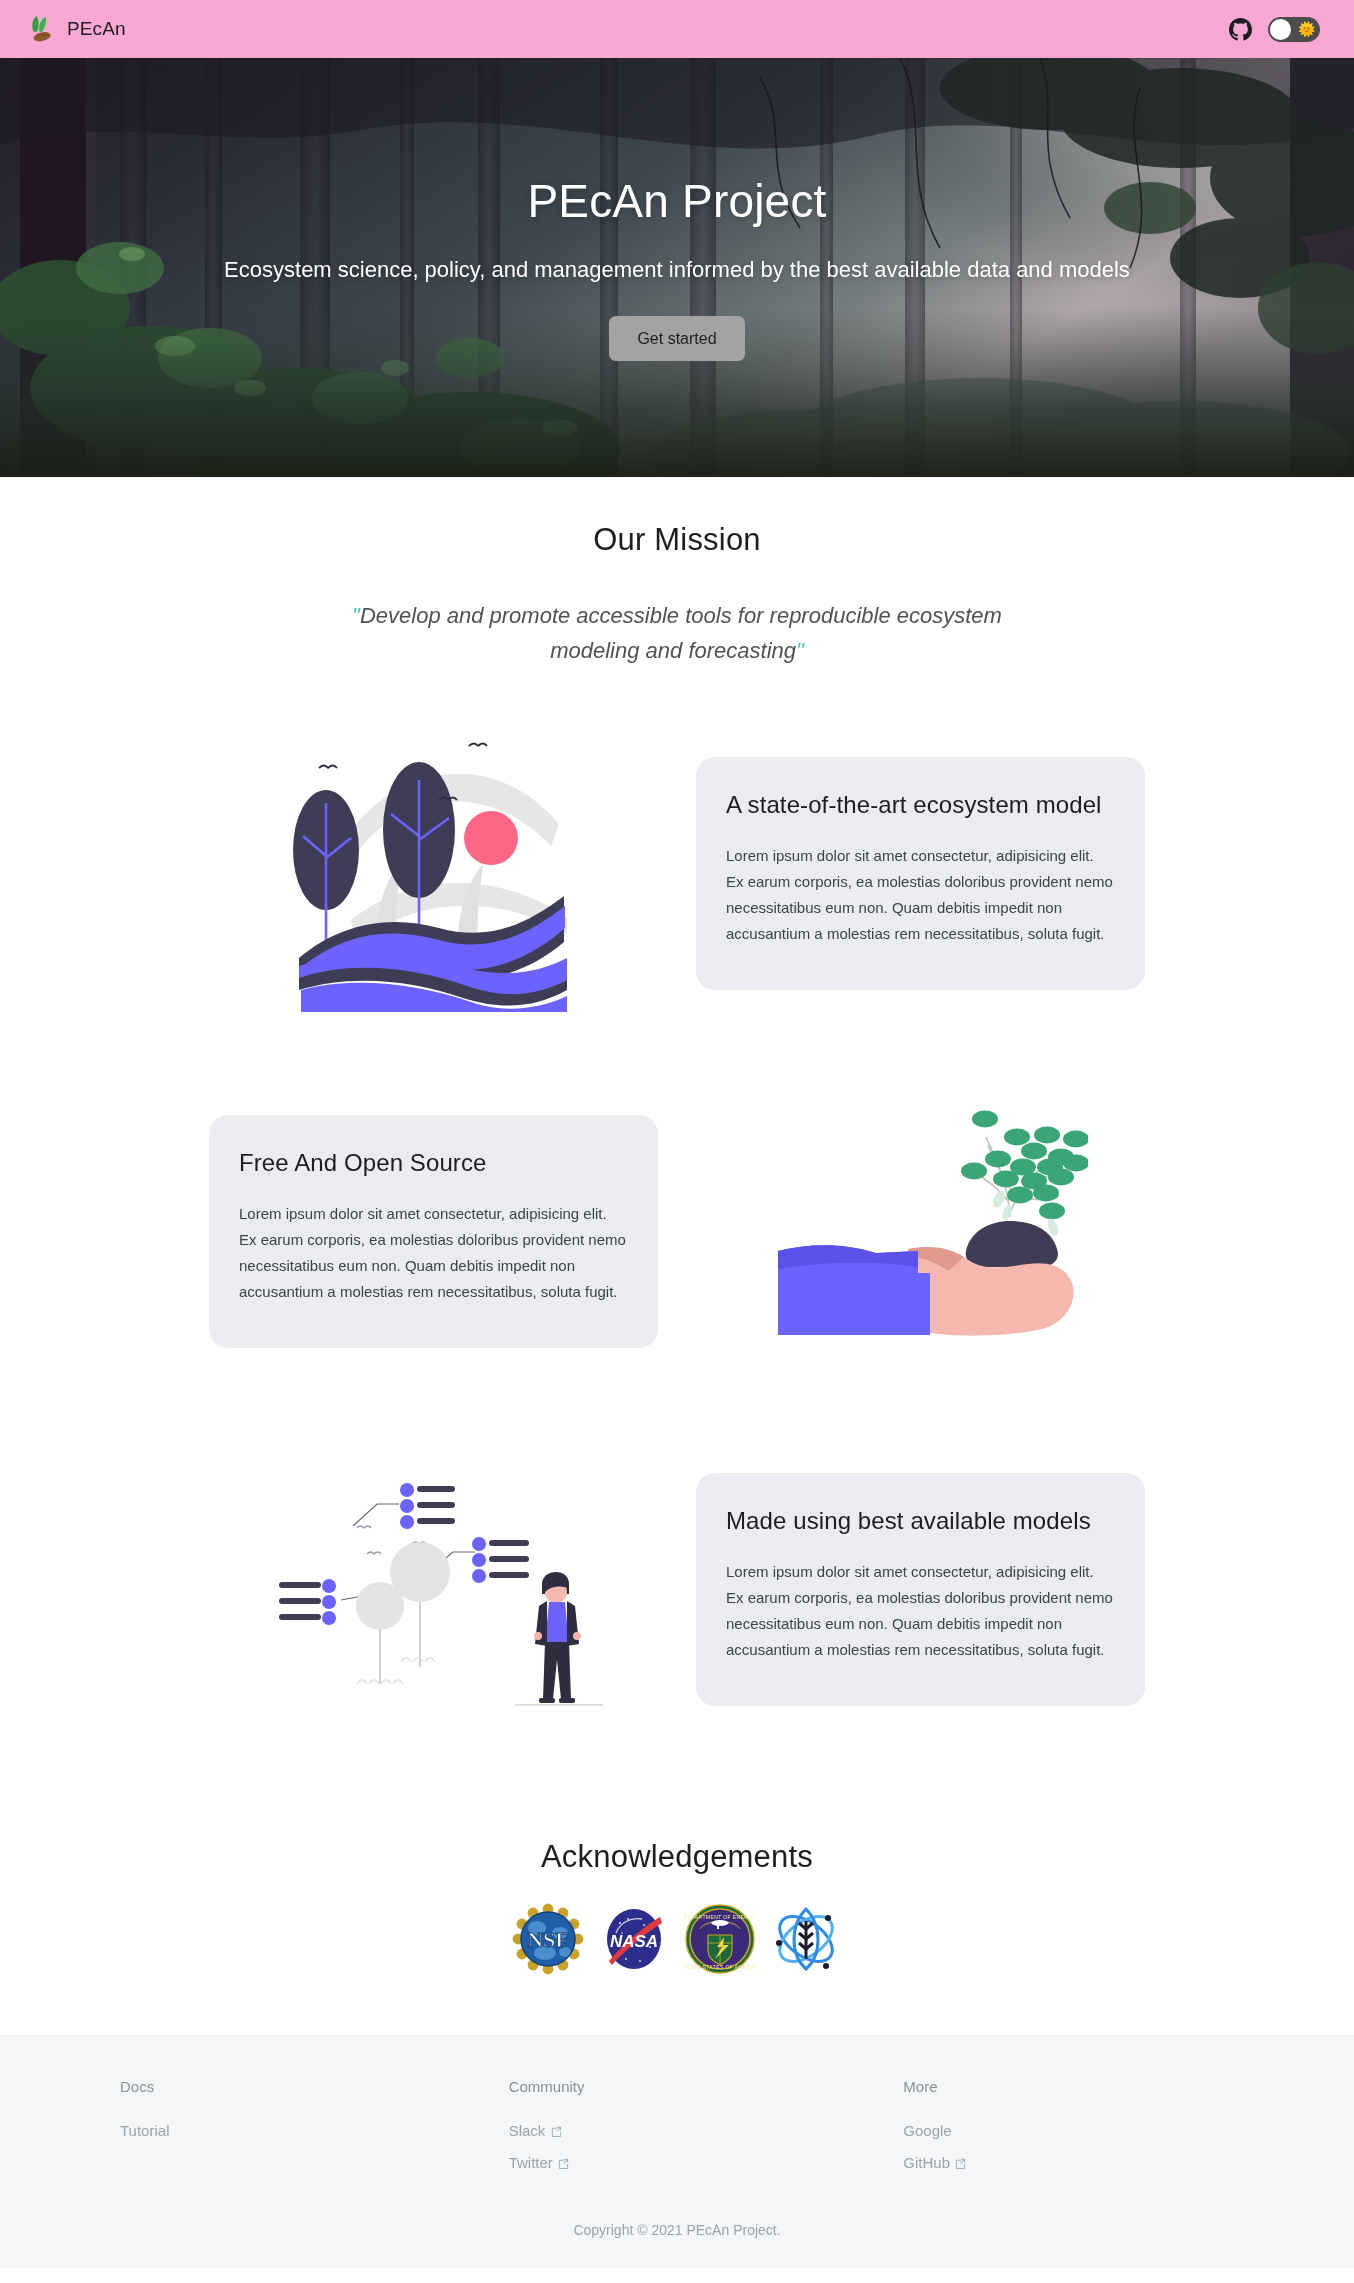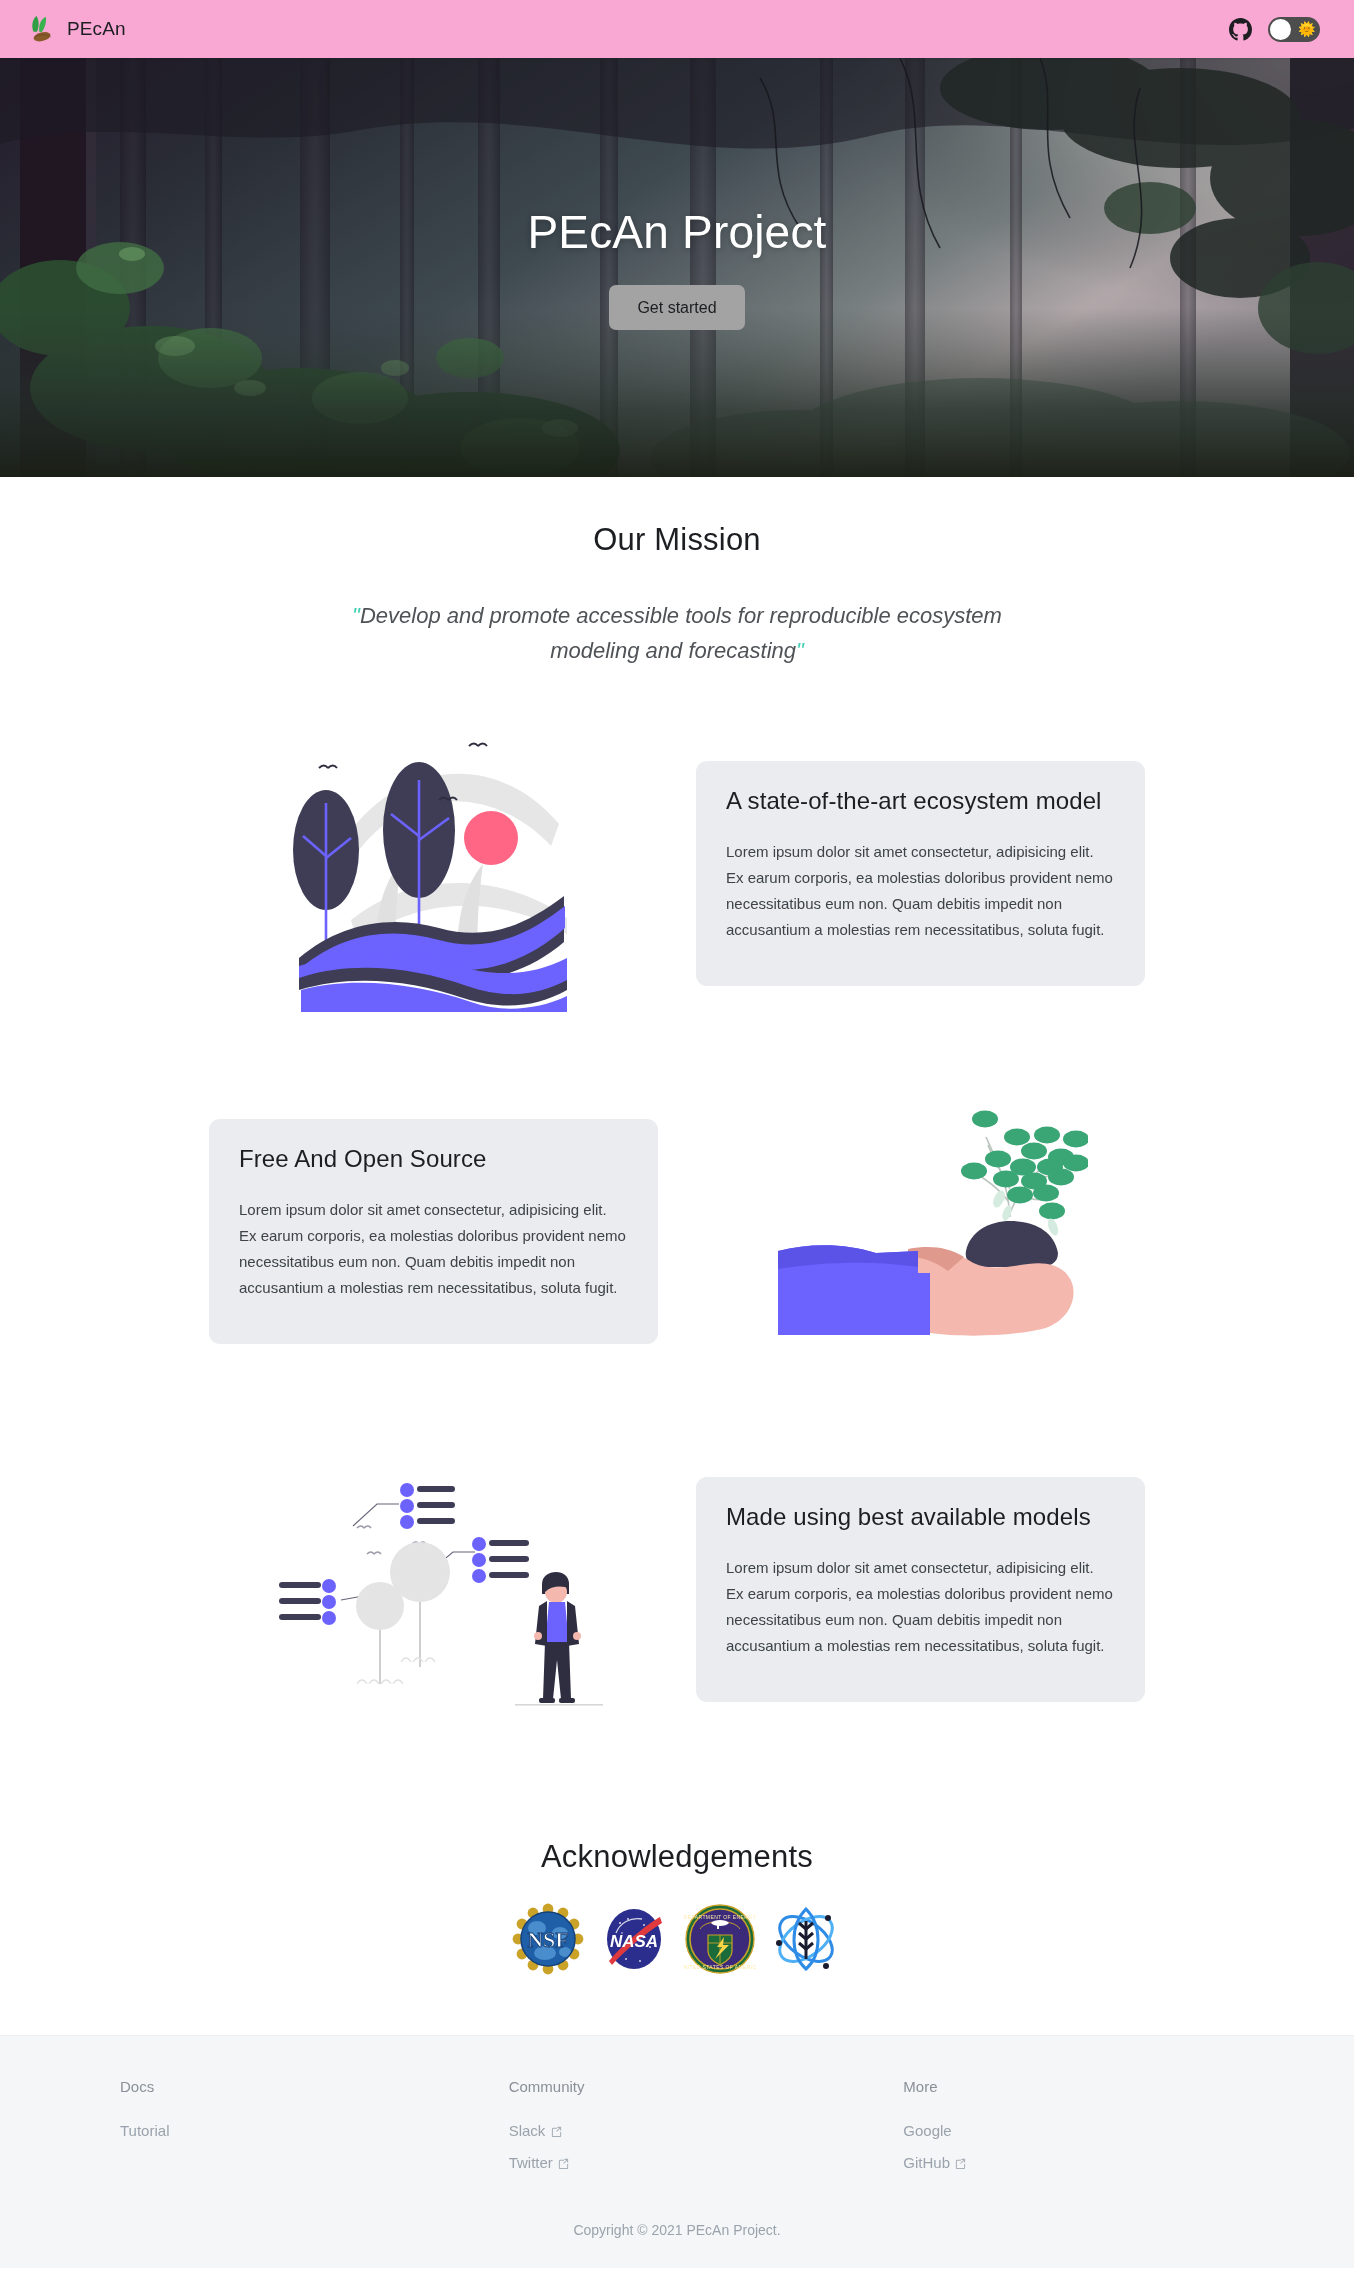--- a/index.html
+++ b/index.html
@@ -164,22 +164,22 @@
     flex: 0 0 445px;
     height: 300px;
     display: flex;
     align-items: center;
     justify-content: center;
   }
   .feature-media svg { max-width: 100%; max-height: 100%; }
   .feature-card {
     flex: 0 0 449px;
     background: #eaecf0;
-    border-radius: 11px;
-    padding: 24px 30px 42px;
+    border-radius: 19px;
+    padding: 32px 30px 42px;
   }
   .card-title {
     font-size: 24px;
     font-weight: 400;
     color: #1c1e21;
     line-height: 1.32;
     margin-bottom: 22px;
     letter-spacing: .1px;
   }
   .card-body {
@@ -367,20 +367,21 @@
         <path d="M1140 30 C1120 90 1160 140 1130 210"></path>
         <path d="M760 20 C790 70 760 110 800 170"></path>
       </g>
 
       <rect width="1354" height="419" fill="#231d2e" opacity="0.22"></rect>
     </svg>
   </div>
 
   <div class="hero-inner">
     <h1 class="hero-title">PEcAn Project</h1>
+    <p class="hero-sub">Ecosystem science, policy, and management informed by the best available data and models</p>
     <button class="hero-btn">Get started</button>
   </div>
 </header>
 
 <section class="mission">
   <h2 class="mission-title">Our Mission</h2>
   <p class="mission-quote"><span class="q-mark">"</span><span>Develop and promote accessible tools for reproducible ecosystem modeling and forecasting</span><span class="q-mark">"</span></p>
 </section>
 
 <section class="features">

